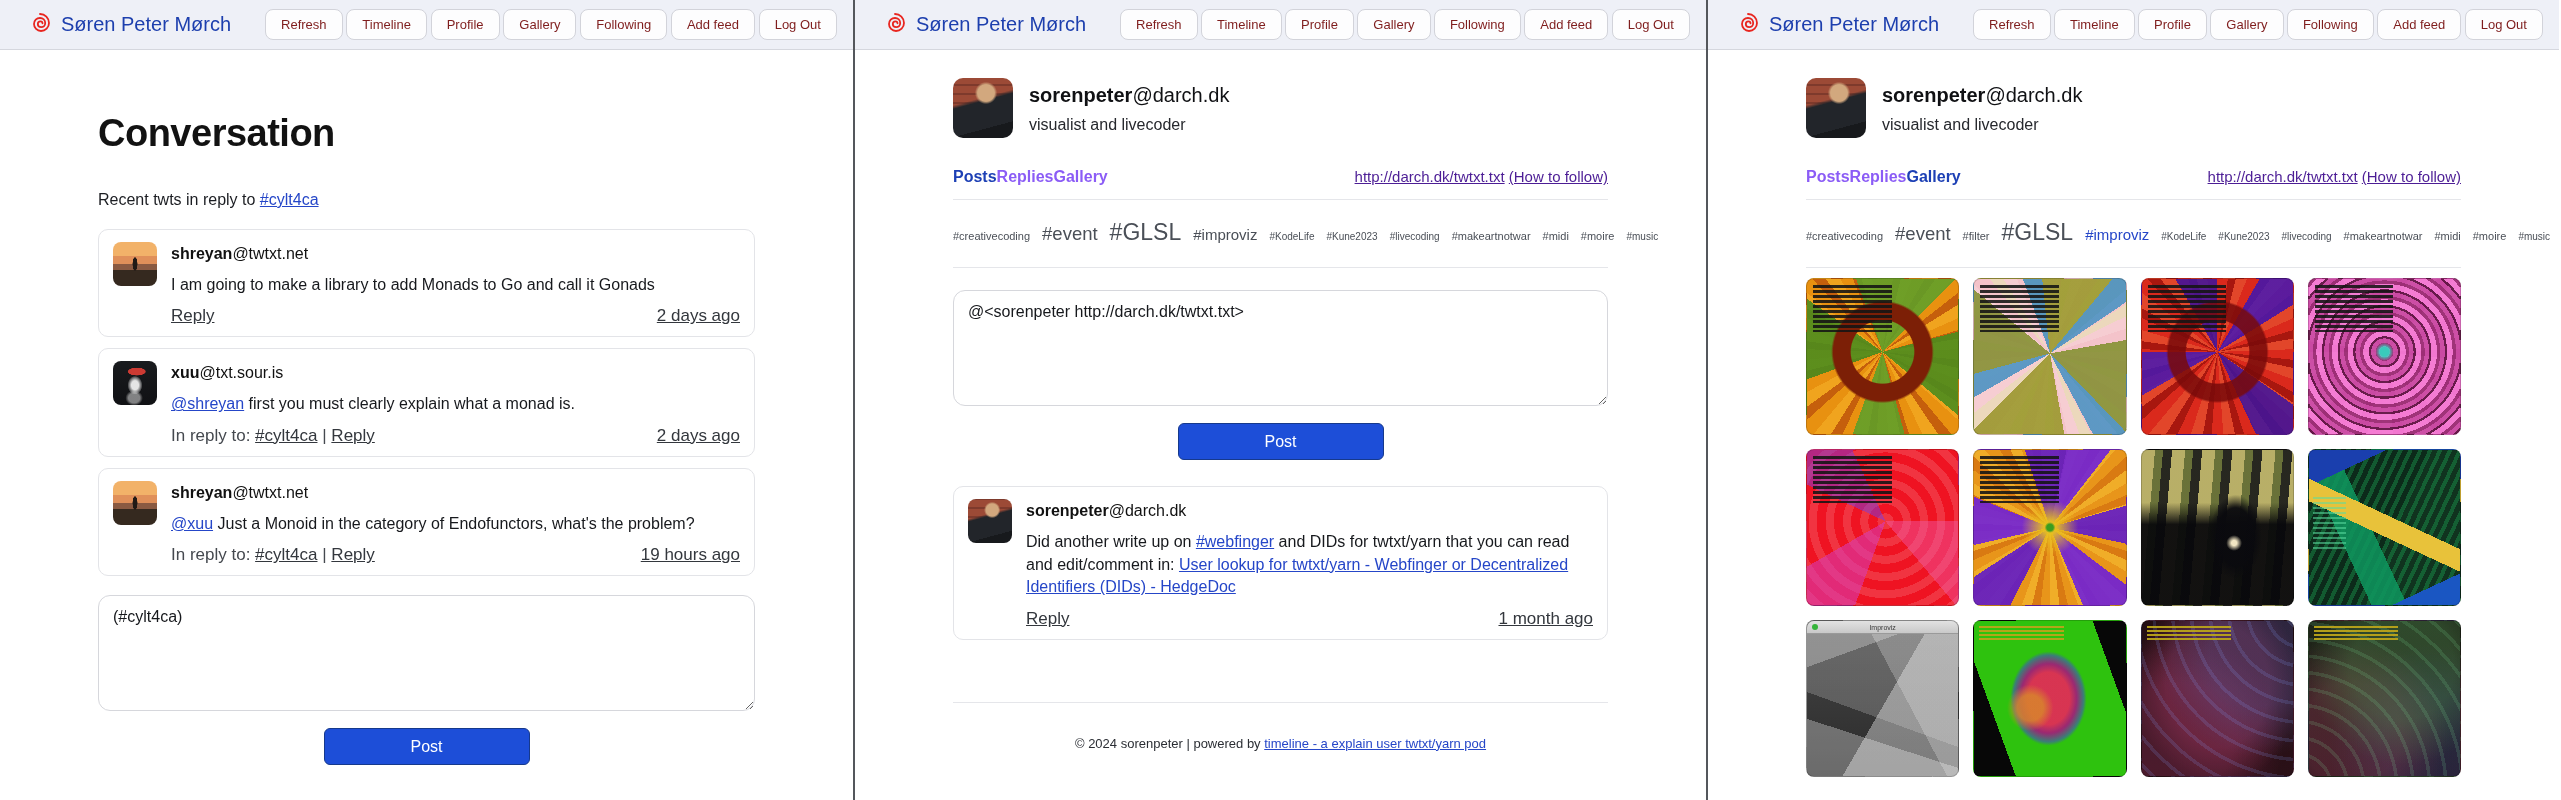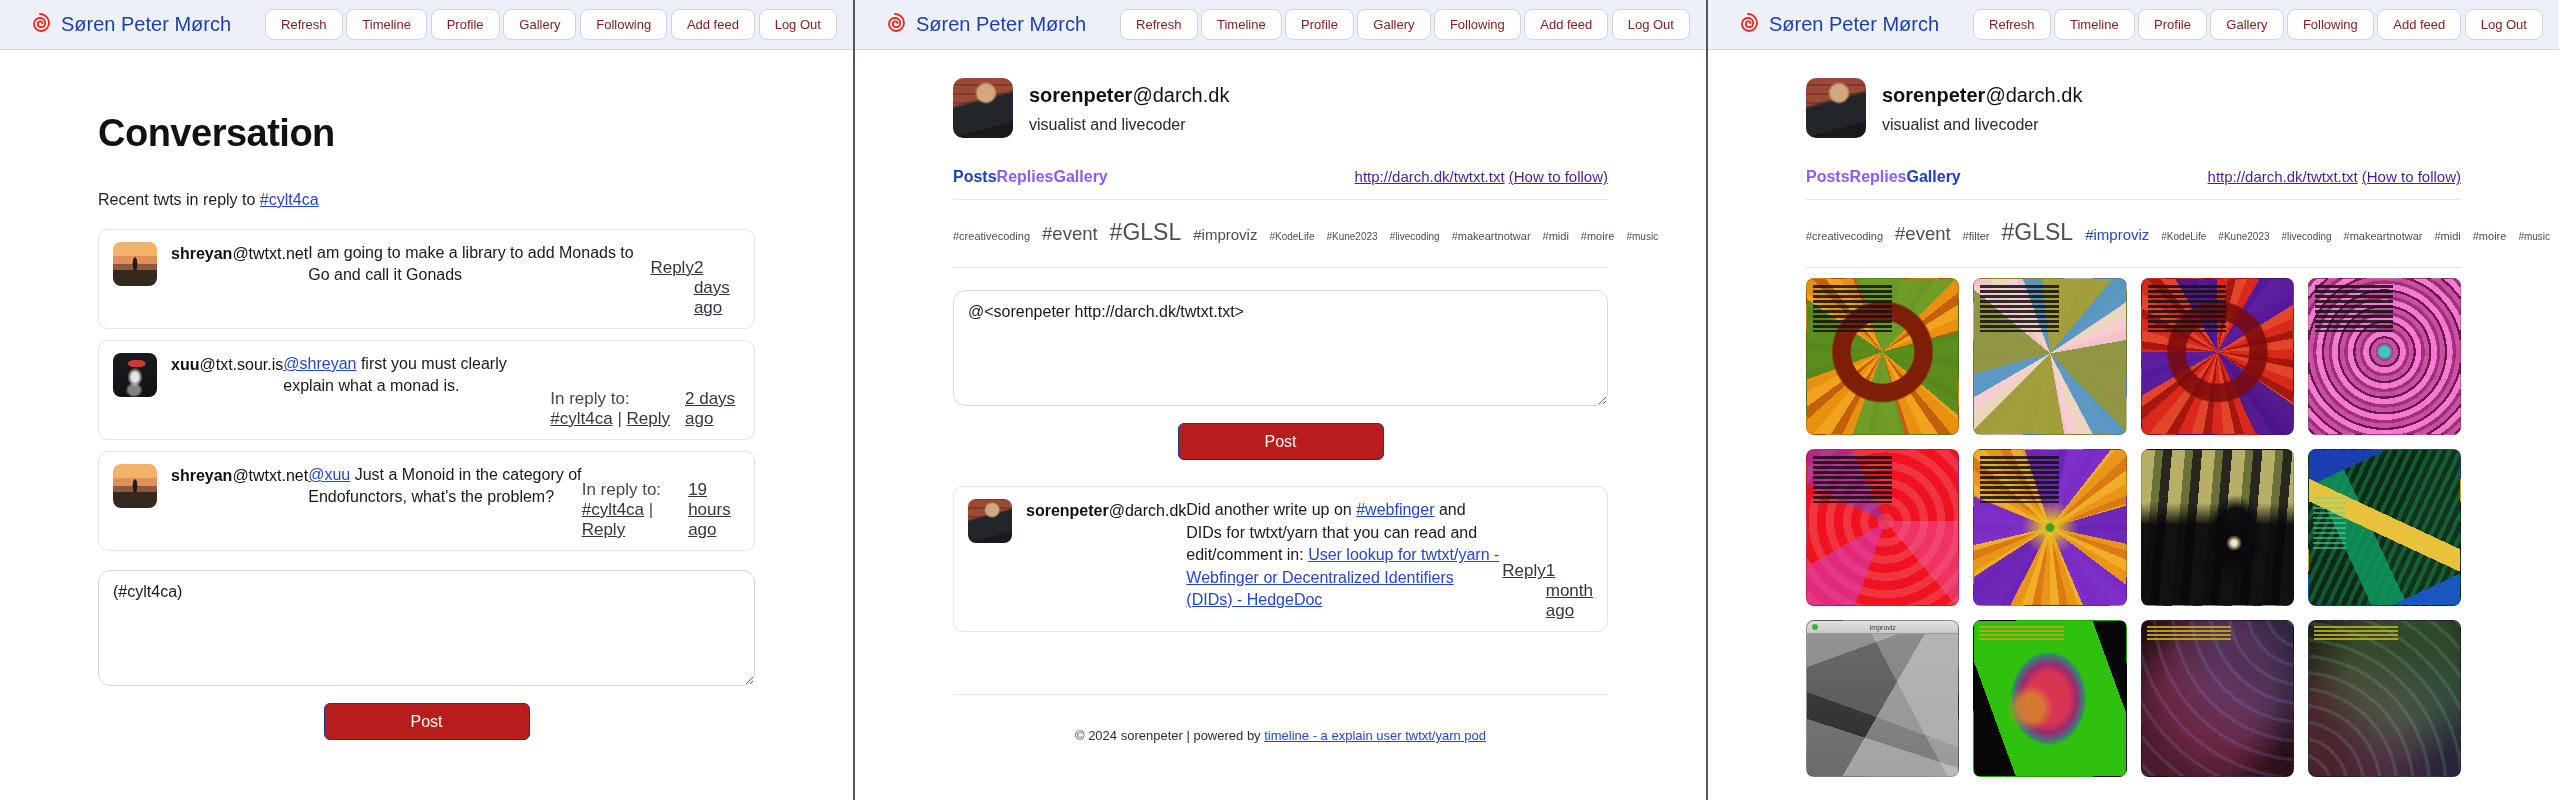--- a/index.html
+++ b/index.html
@@ -21,28 +21,28 @@
   .blue-link { color:#2546c8; text-decoration:underline; }
   .dark-link { color:#33373d; text-decoration:underline; }
   .divider { border:none; border-top:1px solid #e5e6ea; }
 
   
   .conv-title { margin-top:62px; font-size:38px; font-weight:700; color:#121212; letter-spacing:-0.5px; }
   .conv-sub { margin-top:36px; margin-bottom:20px; font-size:16px; color:#1b1d22; }
 
   .card { border:1px solid #e3e4e8; border-radius:10px; background:#fff; padding:12px 14px 10px 14px; margin-bottom:11px; display:flex; gap:14px; min-height:100px; }
   .avatar { width:44px; height:44px; border-radius:8px; flex:0 0 44px; }
-  .card-main { flex:1; display:flex; flex-direction:row; }
+  .card-main { flex:1; display:flex; flex-direction:column; }
   .userline { font-size:16px; color:#111; margin:3px 0 11px 0; }
   .userline b { font-weight:700; }
   .twt-body { font-size:16px; line-height:1.4; color:#17191d; margin-bottom:10px; }
   .cardfoot { margin-top:auto; display:flex; justify-content:space-between; align-items:baseline; font-size:17px; color:#45494f; }
 
   textarea.composer { width:100%; height:116px; border:1px solid #d6d7dc; border-radius:12px; padding:12px 14px; font-family:inherit; font-size:16px; color:#16181c; margin-top:8px; }
-  .post-btn { display:block; margin:13px auto 0 auto; width:206px; height:37px; background:#b91c1c; color:#fff; border:1px solid #16398c; border-radius:6px; font-size:16px; font-family:inherit; cursor:pointer; }
+  .post-btn { display:block; margin:13px auto 0 auto; width:206px; height:37px; background:#1d4ed8; color:#fff; border:1px solid #16398c; border-radius:6px; font-size:16px; font-family:inherit; cursor:pointer; }
 
   
   .profile { display:flex; gap:16px; margin-top:28px; }
   .pavatar { width:60px; height:60px; border-radius:10px; flex:0 0 60px; }
   .pname { font-size:20px; color:#101114; margin-top:6px; }
   .pname b { font-weight:700; }
   .pbio { font-size:16px; color:#26282d; margin-top:9px; }
   .tabrow { display:flex; align-items:baseline; margin-top:30px; padding-bottom:13px; }
   .tab { font-size:16px; font-weight:700; color:#8b5cf6; text-decoration:none; }
   .tab.active { color:#1d40b5; }

